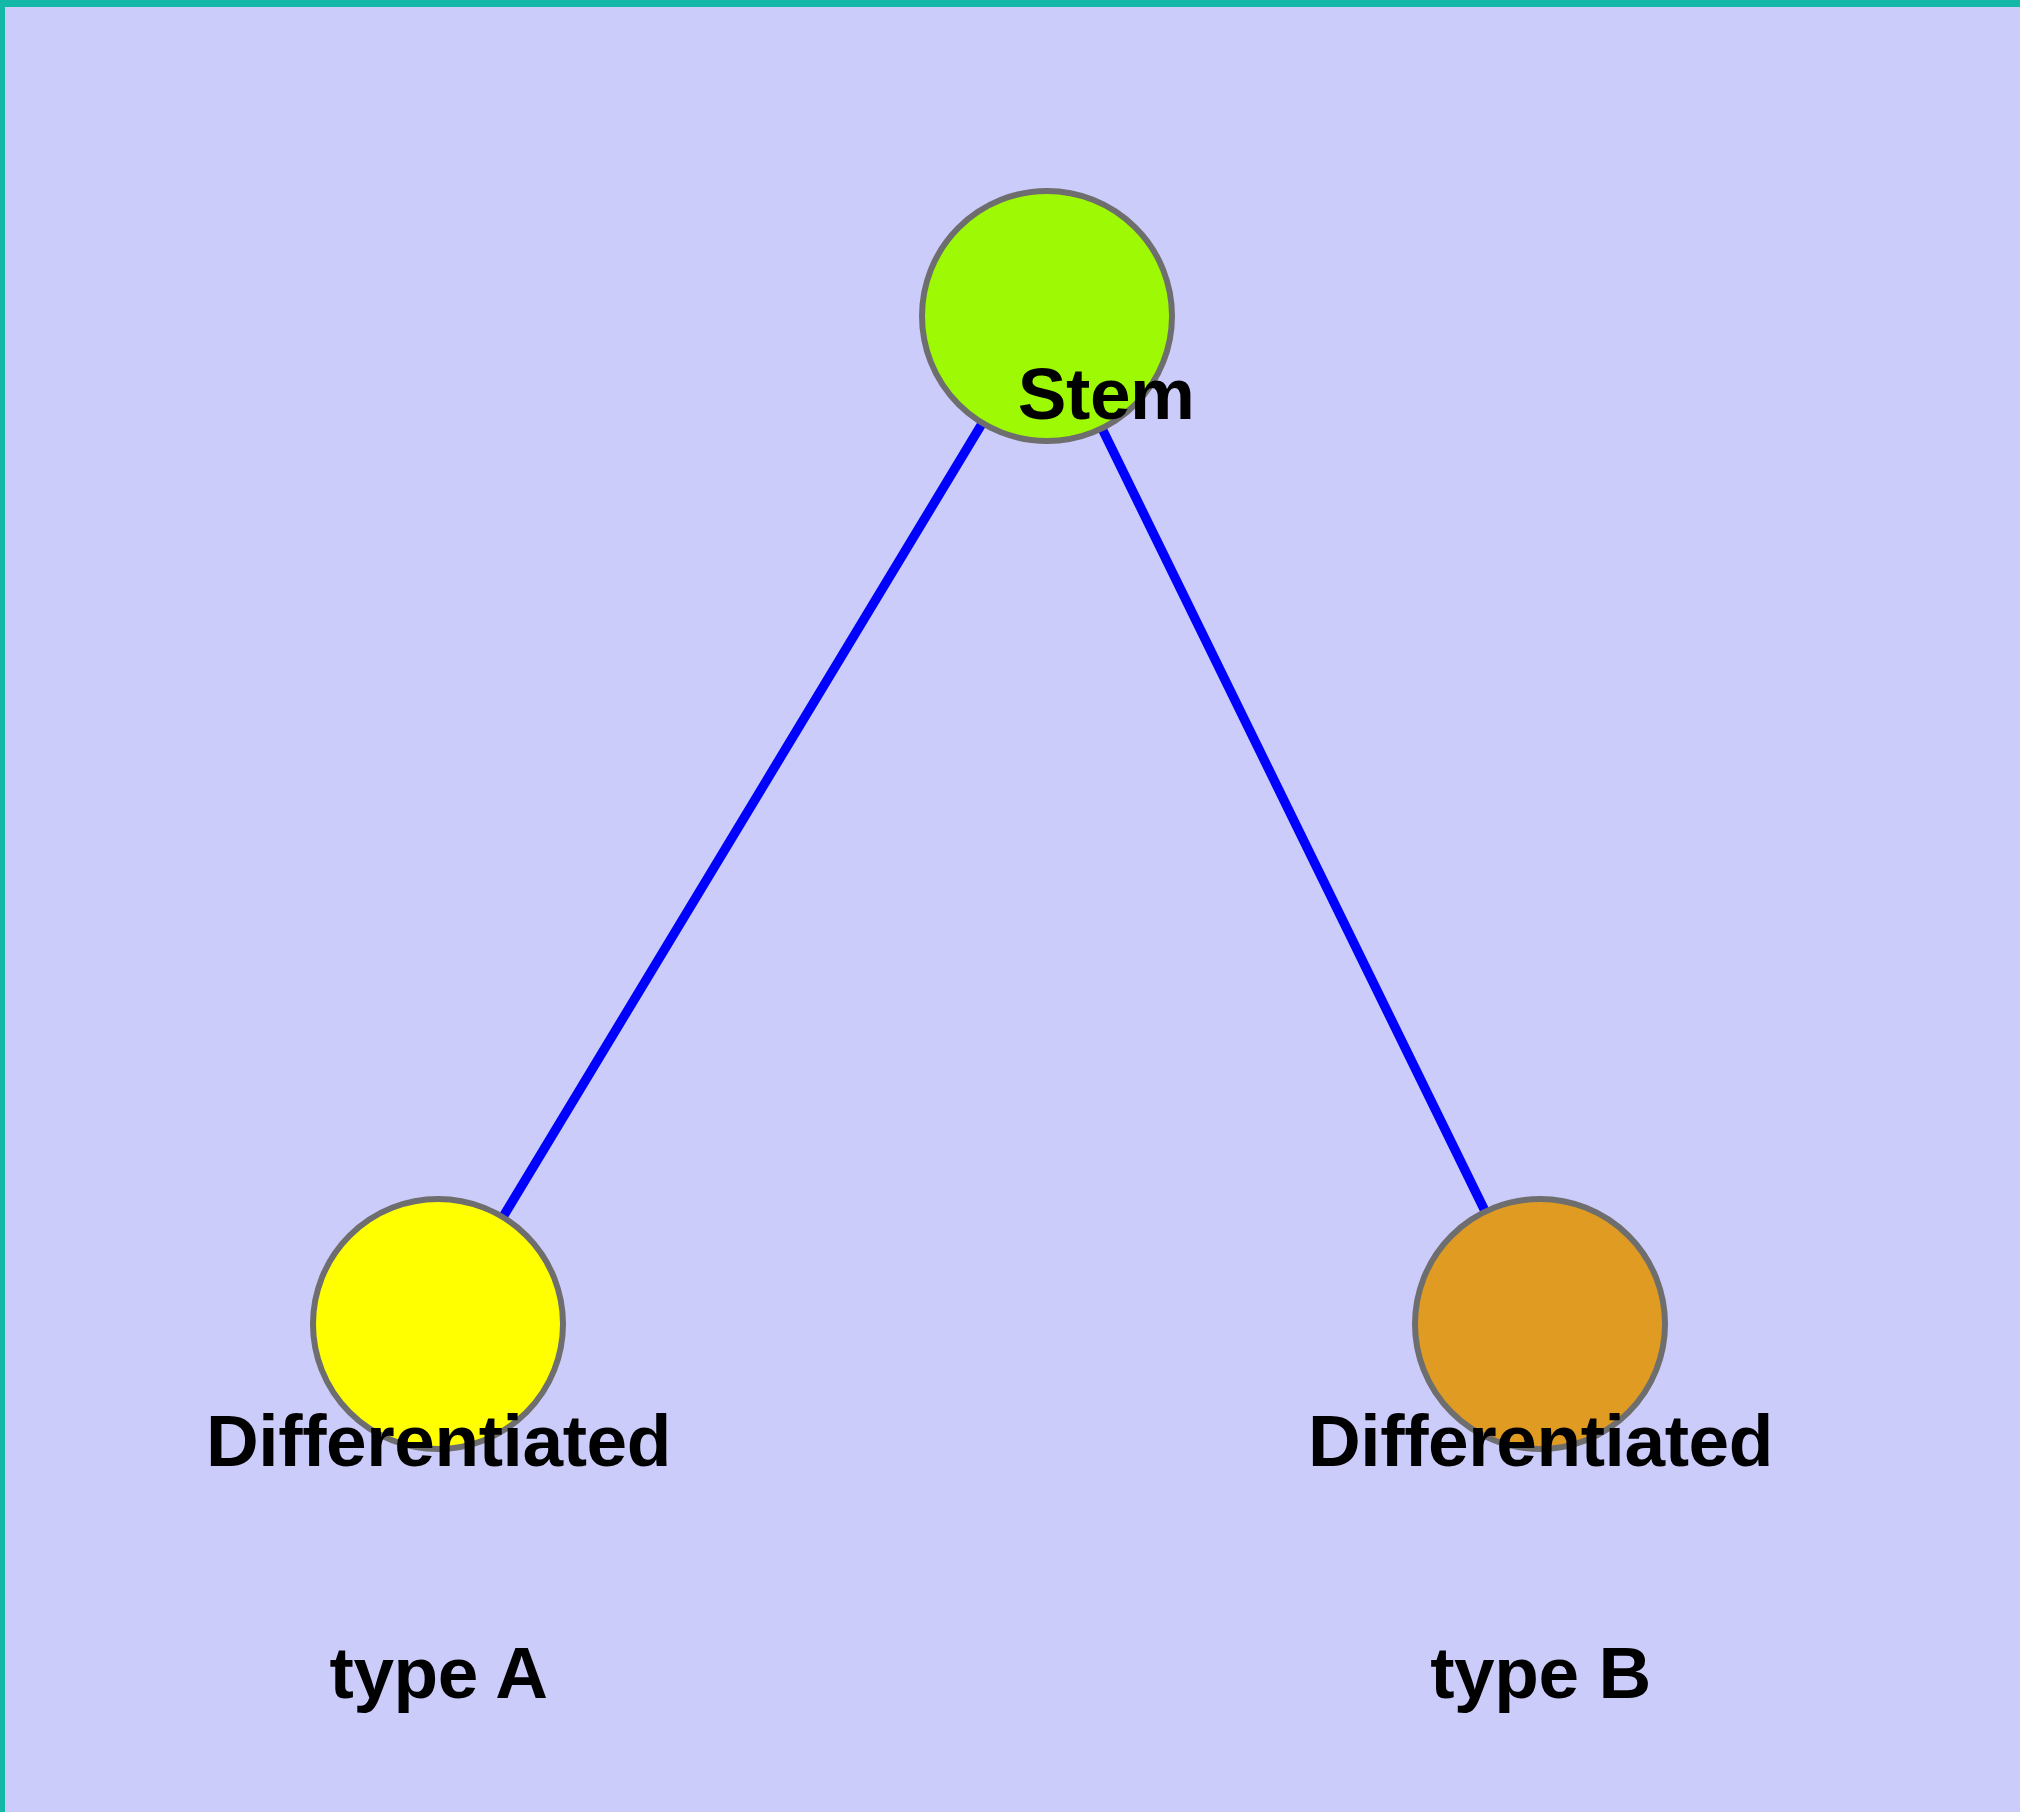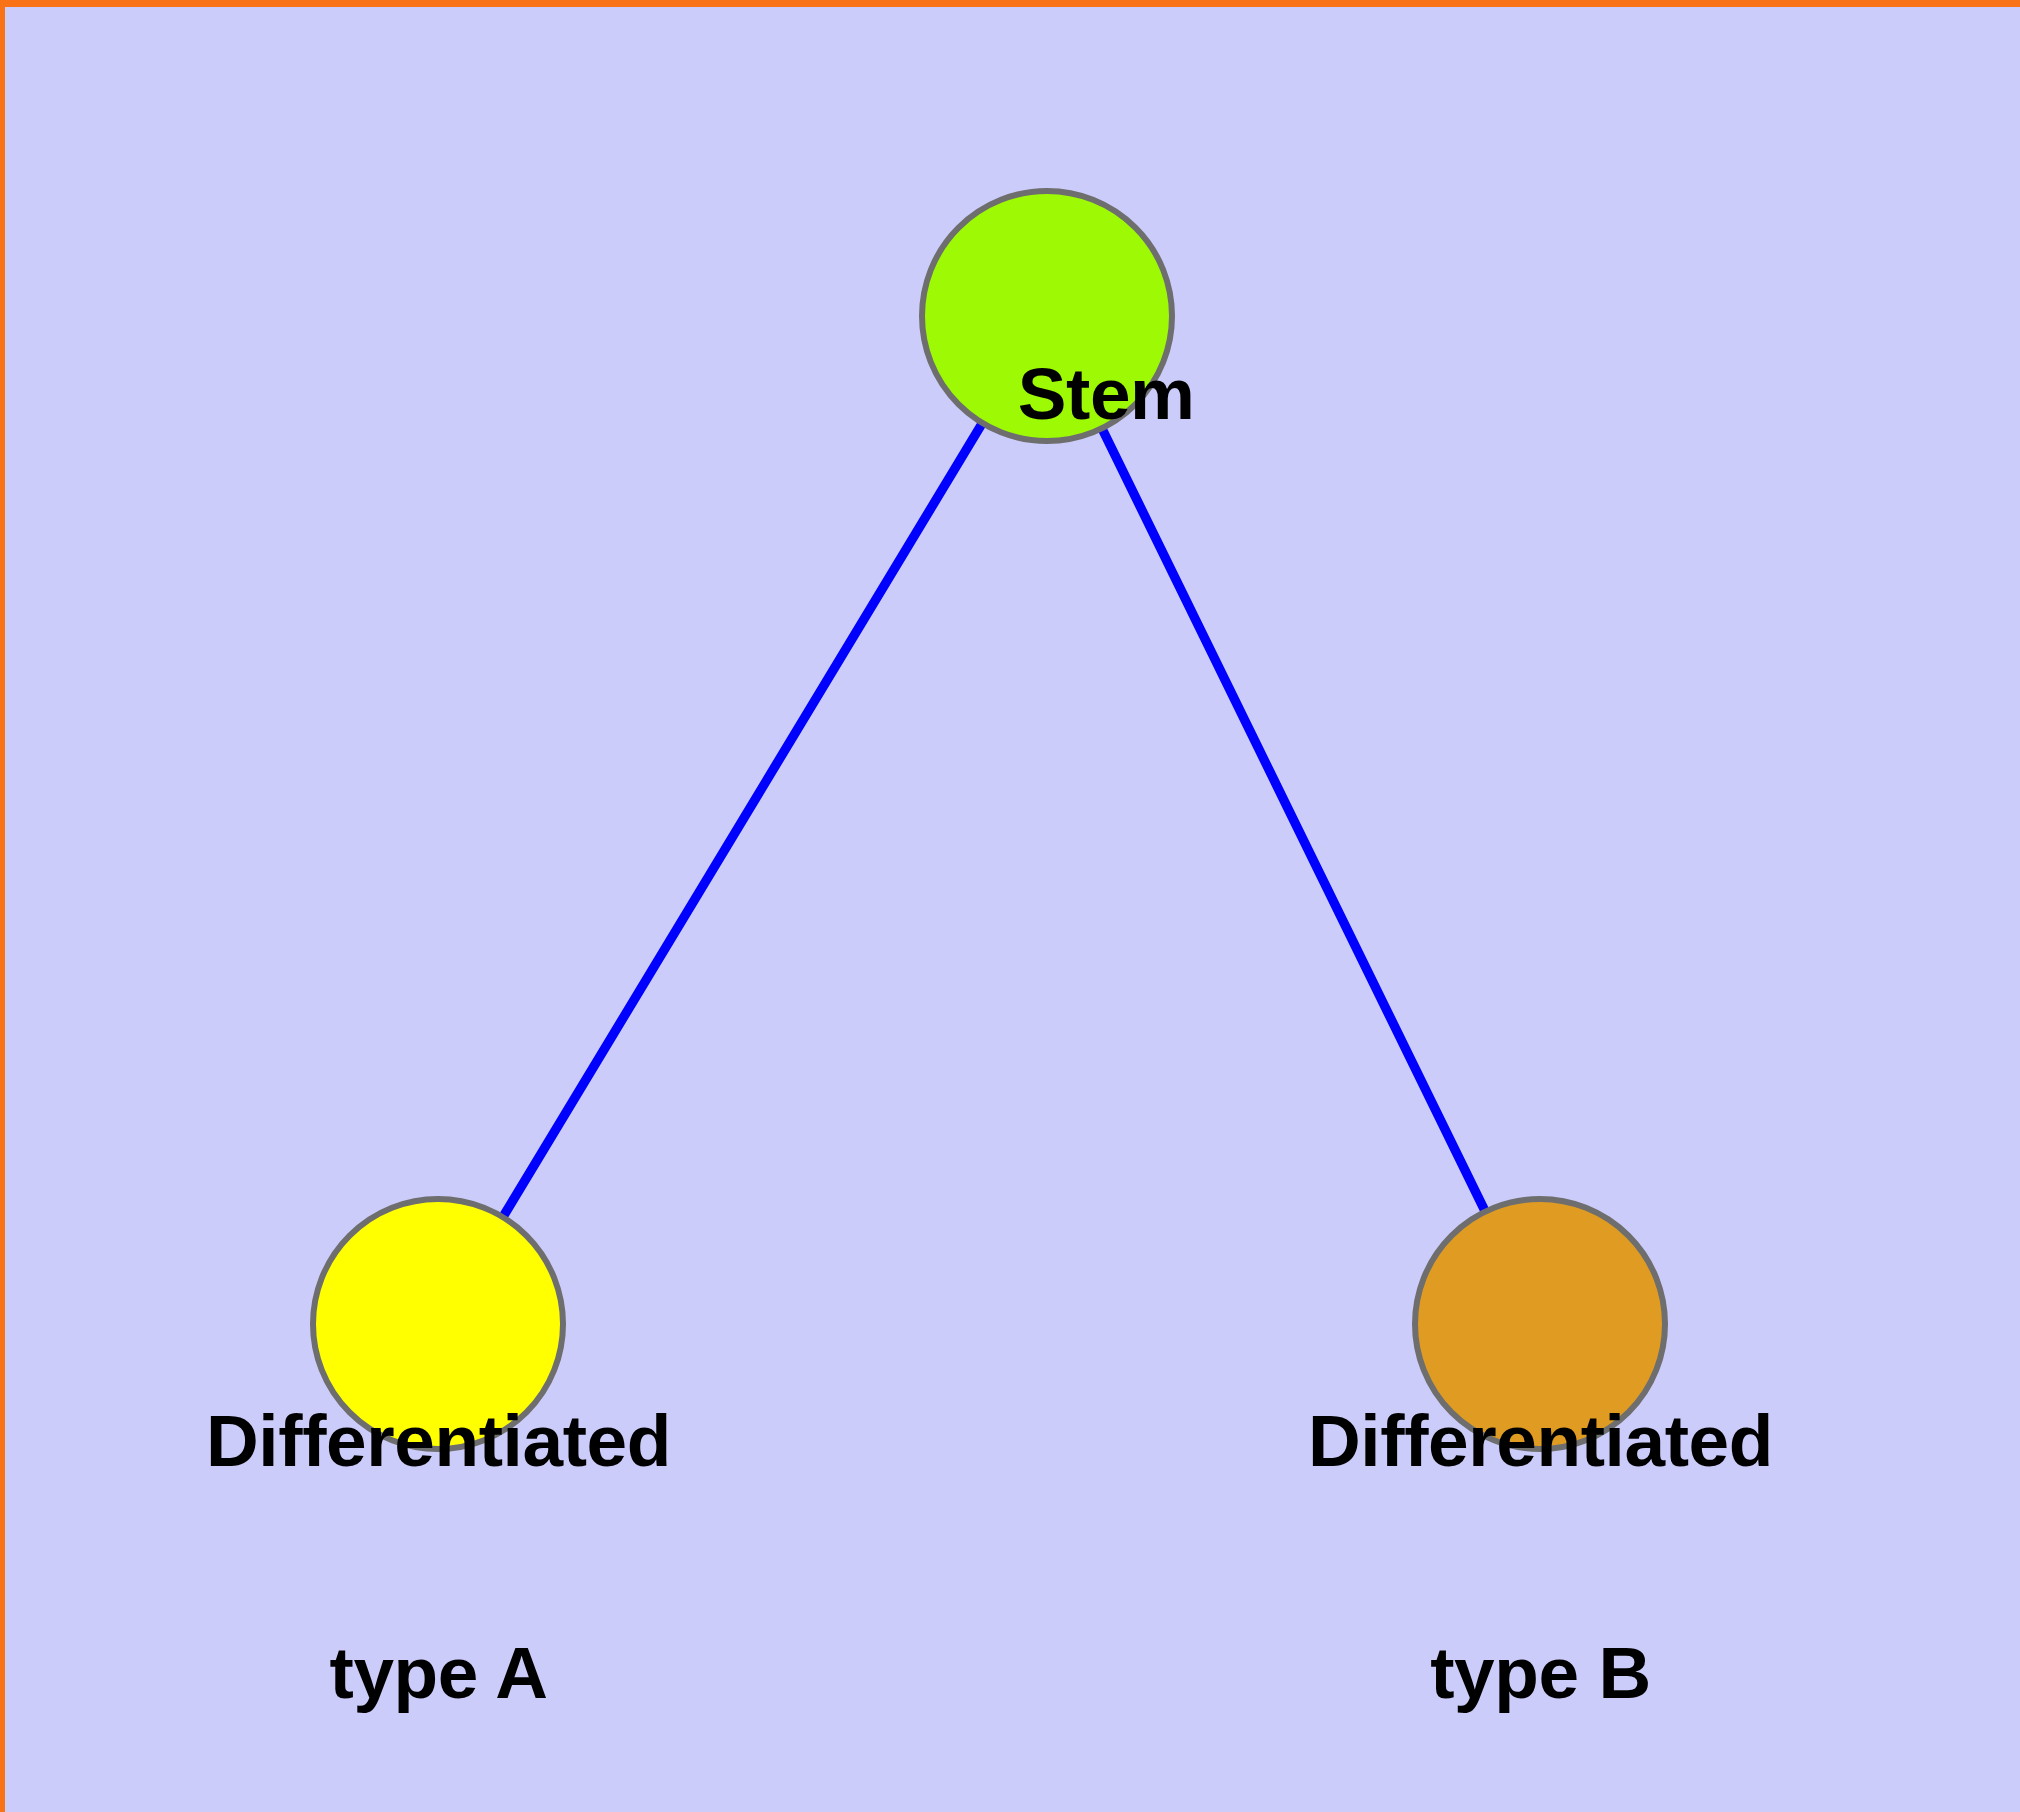--- a/index.html
+++ b/index.html
@@ -4,21 +4,21 @@
 <style>
   html, body {
     margin: 0;
     padding: 0;
     background: #ffffff;
   }
   #stage {
     position: relative;
     width: 2021px;
     height: 1812px;
-    background: #f97316;
+    background: #14b8a6;
     overflow: hidden;
     font-family: "Liberation Sans", "DejaVu Sans", sans-serif;
   }
   #canvas {
     position: absolute;
     left: 5.1px;
     top: 6.8px;
     width: 2015px;
     height: 1805px;
     background: #ccccfa;

